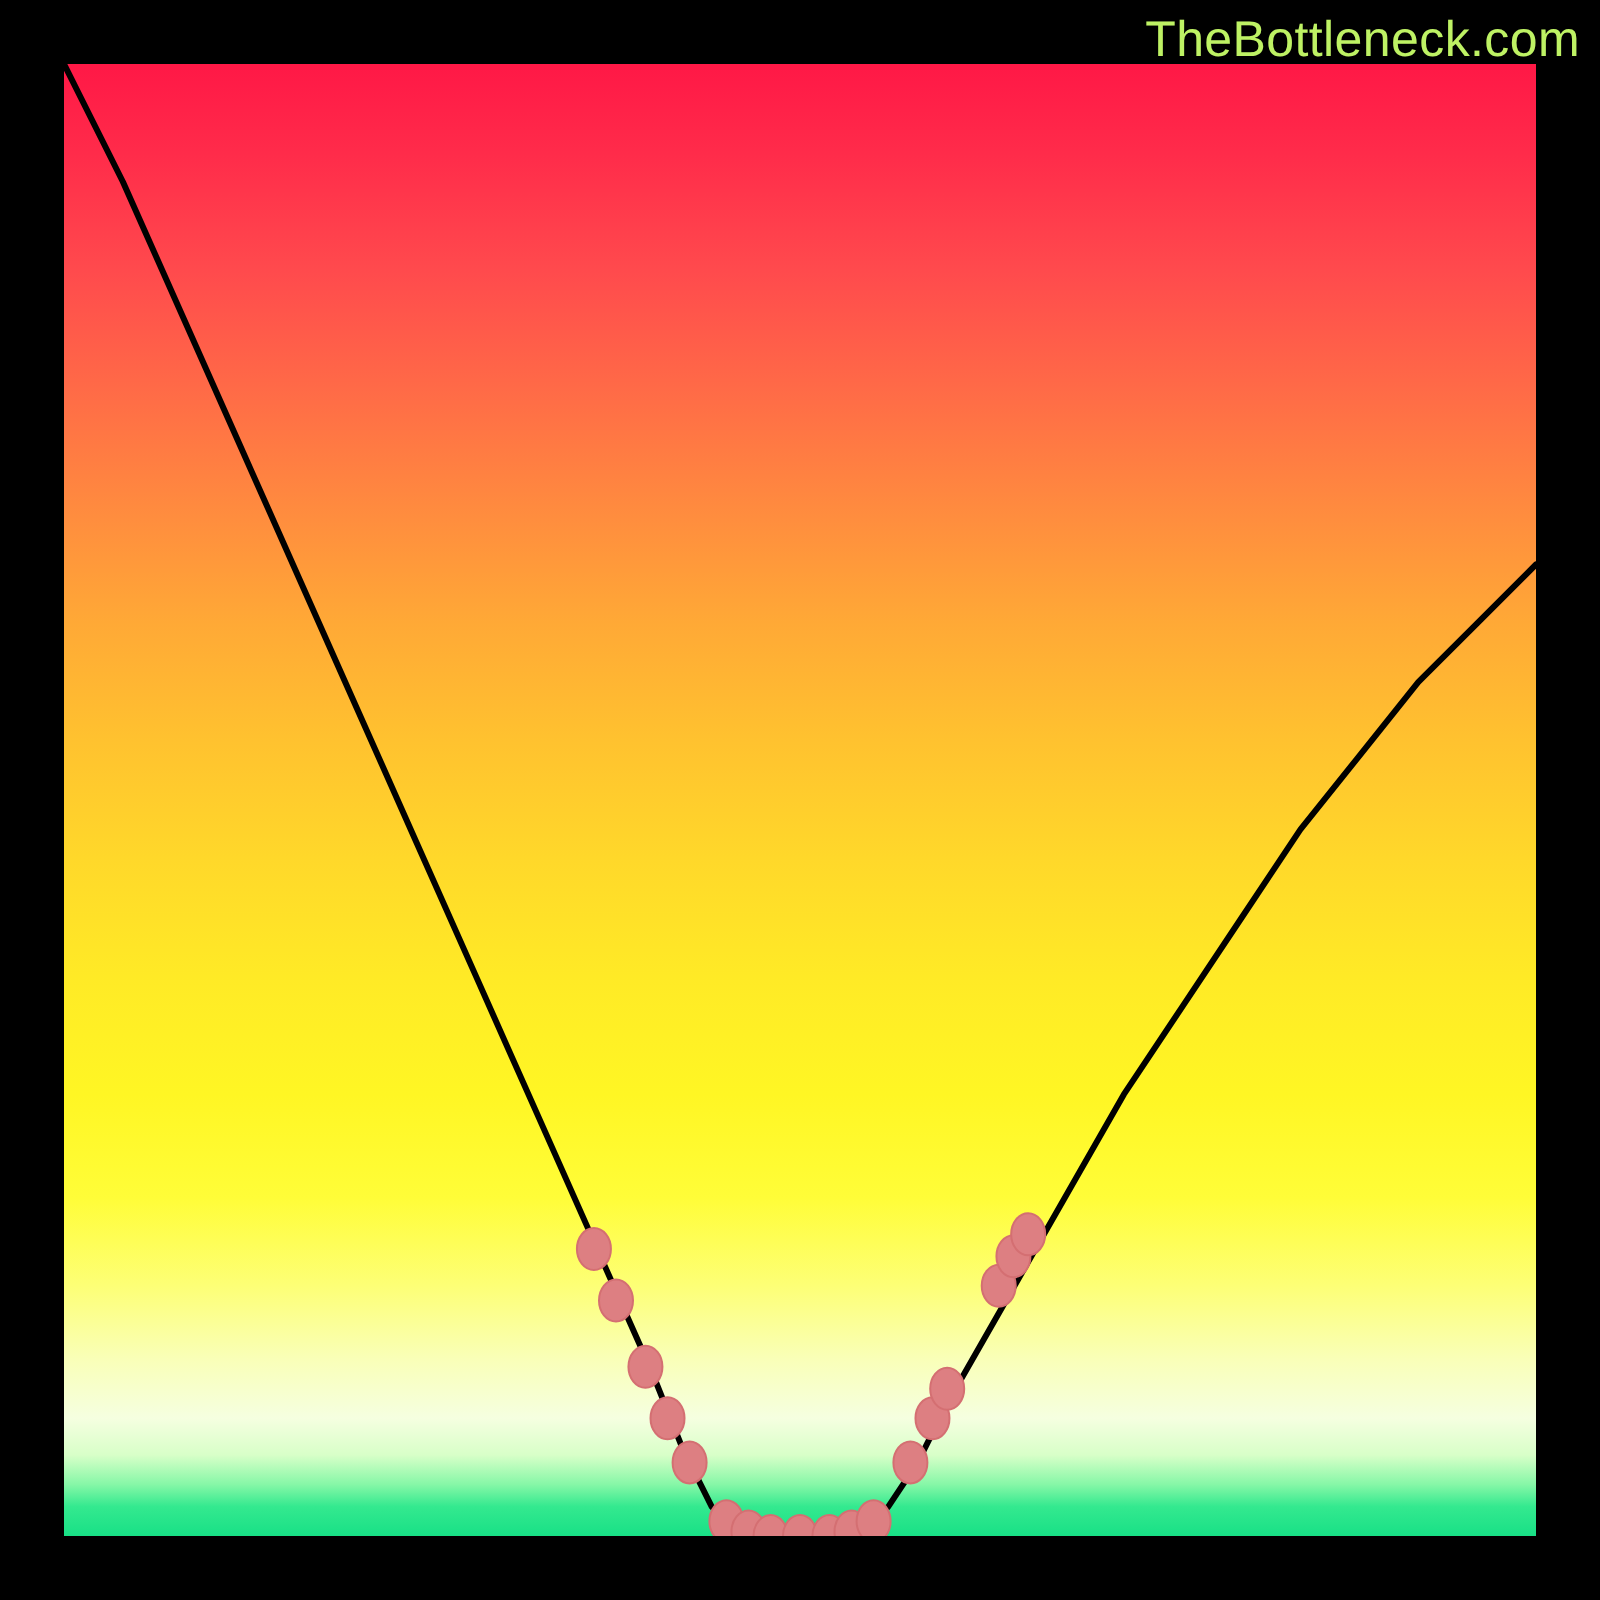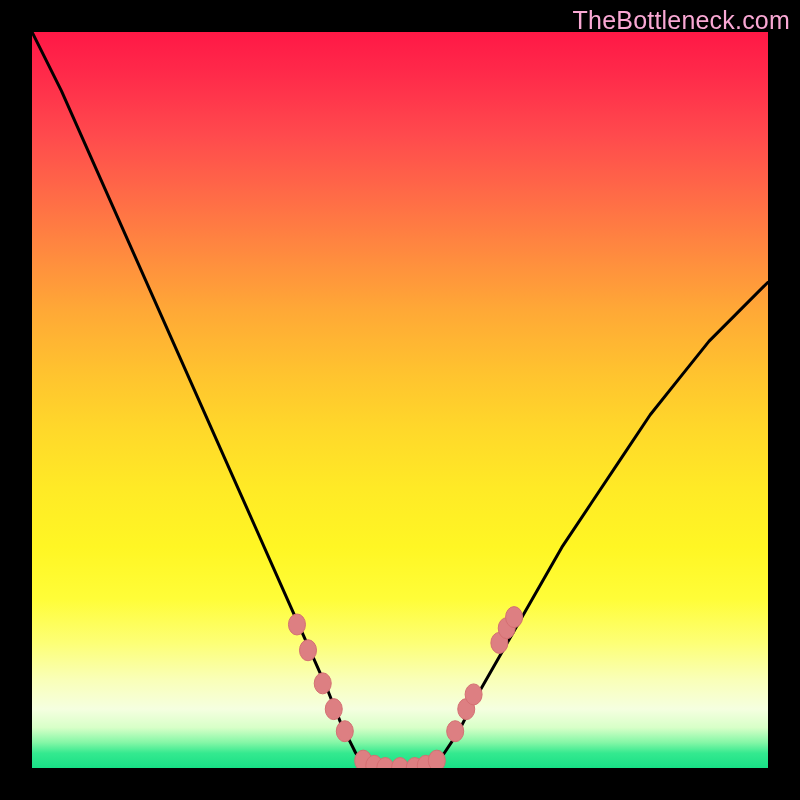--- a/index.html
+++ b/index.html
@@ -59,21 +59,21 @@
     position: absolute;
     left: 0;
     top: 0;
     width: 736px;
     height: 736px;
   }
   .watermark {
     position: absolute;
     top: 6px;
     right: 10px;
-    color: #f9a8d4;
+    color: #bef264;
     font-size: 25px;
     letter-spacing: 0.2px;
     font-weight: 500;
   }
 </style>
 </head>
 <body>
 
 <div class="frame">
   <div class="plot">

